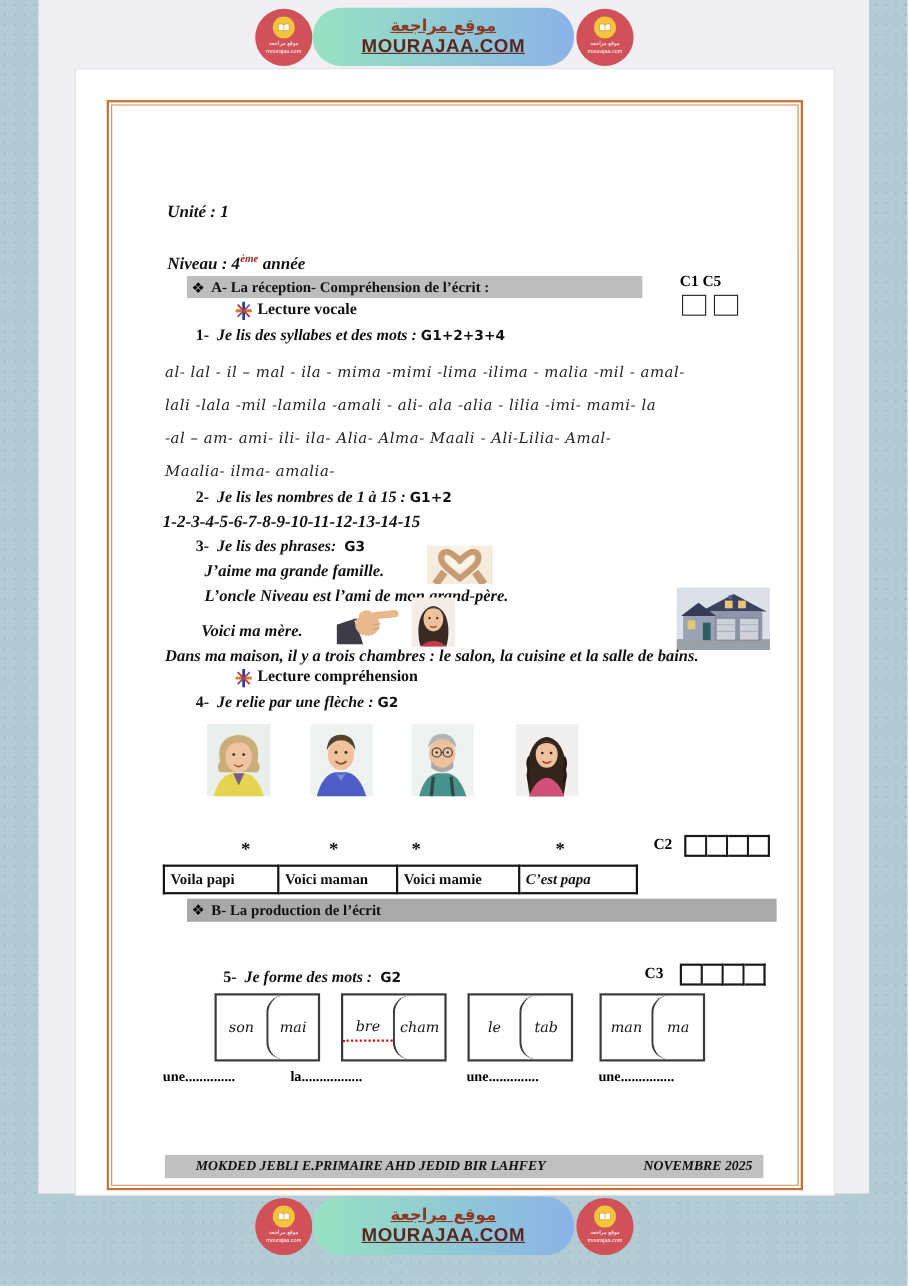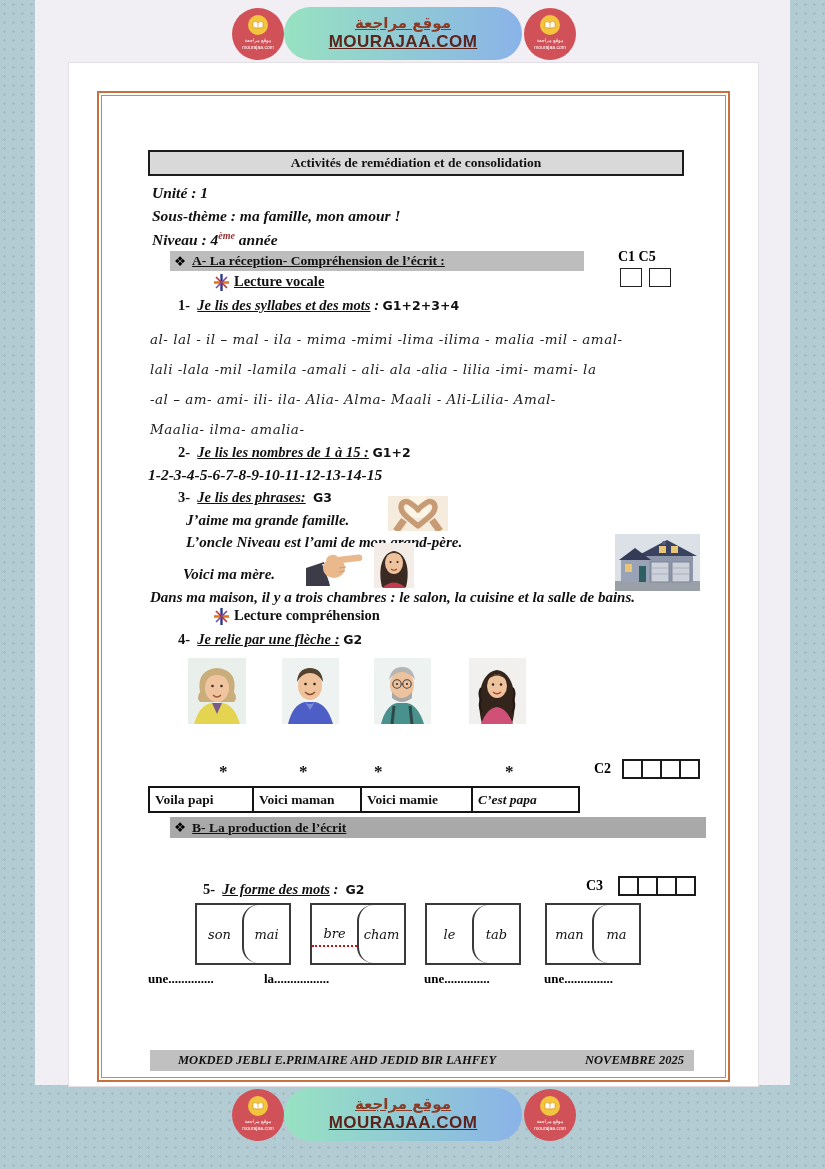--- a/index.html
+++ b/index.html
@@ -16,21 +16,21 @@
   .bi{font-weight:bold;font-style:italic;color:#111;}
   .b{font-weight:bold;color:#111;}
   .titlebar{left:148px;top:150px;width:532px;height:22px;background:#d9d9d9;border:2px solid #1c1c1c;
     display:flex;align-items:center;justify-content:center;font-size:13.5px;font-weight:bold;color:#111;}
   .meta{font-size:15.5px;}
   .sup-red{color:#9c2f2f;font-size:10px;vertical-align:super;font-weight:bold;font-style:italic;}
   .graybarA{left:170px;top:251px;width:410px;height:20px;background:#bdbdbd;display:flex;align-items:center;gap:6px;
     font-size:13.5px;padding-left:4px;}
   .graybarB{left:170px;top:817px;width:532px;height:21px;background:#a9a9a9;display:flex;align-items:center;gap:6px;
     font-size:13.5px;padding-left:4px;}
-  .u{text-decoration:underline;}
+  .u{}
   .gcode{font-family:"DejaVu Sans",sans-serif;font-weight:bold;font-size:12.5px;color:#111;}
   .exline{font-size:14.5px;color:#111;}
   .num{font-weight:bold;font-style:normal;}
   .cursive{font-family:"DejaVu Serif",serif;font-style:italic;font-size:13.5px;color:#222;line-height:30px;letter-spacing:0.5px;white-space:nowrap;}
   .sentence{font-size:15px;}
   .cbx-row{display:flex;gap:7px;}
   .cbx{width:20px;height:17px;border:1.5px solid #222;background:#fff;}
   .cbx-strip{display:flex;}
   .cbx-strip .cell{width:17px;height:16px;border:2px solid #1a1a1a;border-left:none;background:#fff;}
   .cbx-strip .cell:first-child{border-left:2px solid #1a1a1a;}
@@ -84,24 +84,22 @@
       <svg width="12" height="9" viewBox="0 0 12 9">
           <path d="M1,1 Q3.5,0 6,1.5 Q8.5,0 11,1 L11,7 Q8.5,6 6,7.5 Q3.5,6 1,7 Z" fill="#fff" stroke="#d89a20" stroke-width="0.7"></path>
           <line x1="6" y1="1.5" x2="6" y2="7.5" stroke="#d89a20" stroke-width="0.7"></line>
         </svg>
     </div>
     <div class="cap"><span>موقع مراجعة</span><br><span>mourajaa.com</span></div>
   </div>
 
   <div class="frame"></div>
 
-  <div class="abs titlebar">Activités de remédiation et de consolidation</div>
 
   <div class="abs bi meta" style="left:152px;top:184px;">Unité : 1</div>
-  <div class="abs bi meta" style="left:152px;top:207px;">Sous-thème : ma famille, mon amour !</div>
   <div class="abs bi meta" style="left:152px;top:230px;"><span>Niveau : 4</span><span class="sup-red">ème</span><span> année</span></div>
 
   <div class="abs graybarA">
     <span>❖</span>
     <span class="b u">A- La réception- Compréhension de l’écrit :</span>
   </div>
   <div class="abs codebadge" style="left:618px;top:249px;">C1 C5</div>
   <div class="abs cbx-row" style="left:620px;top:268px;">
     <span class="cbx"></span>
     <span class="cbx"></span>

